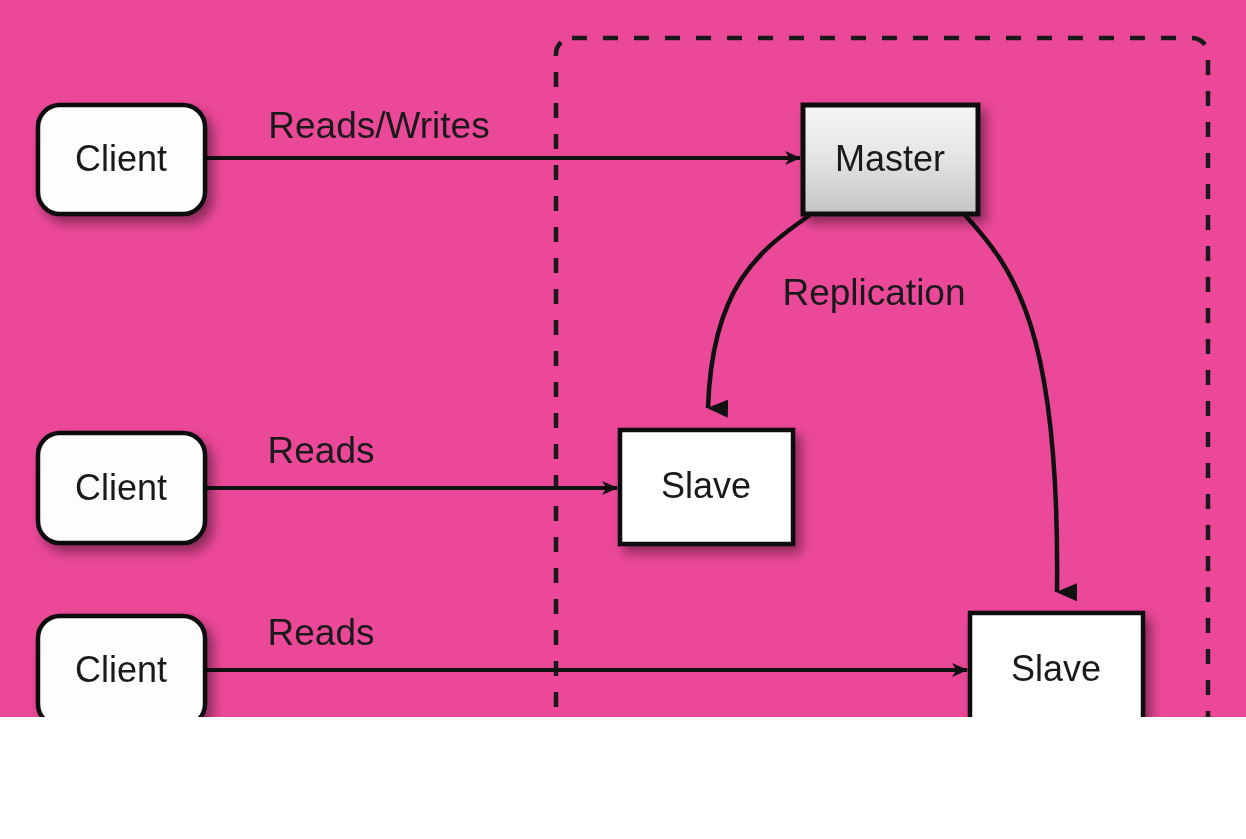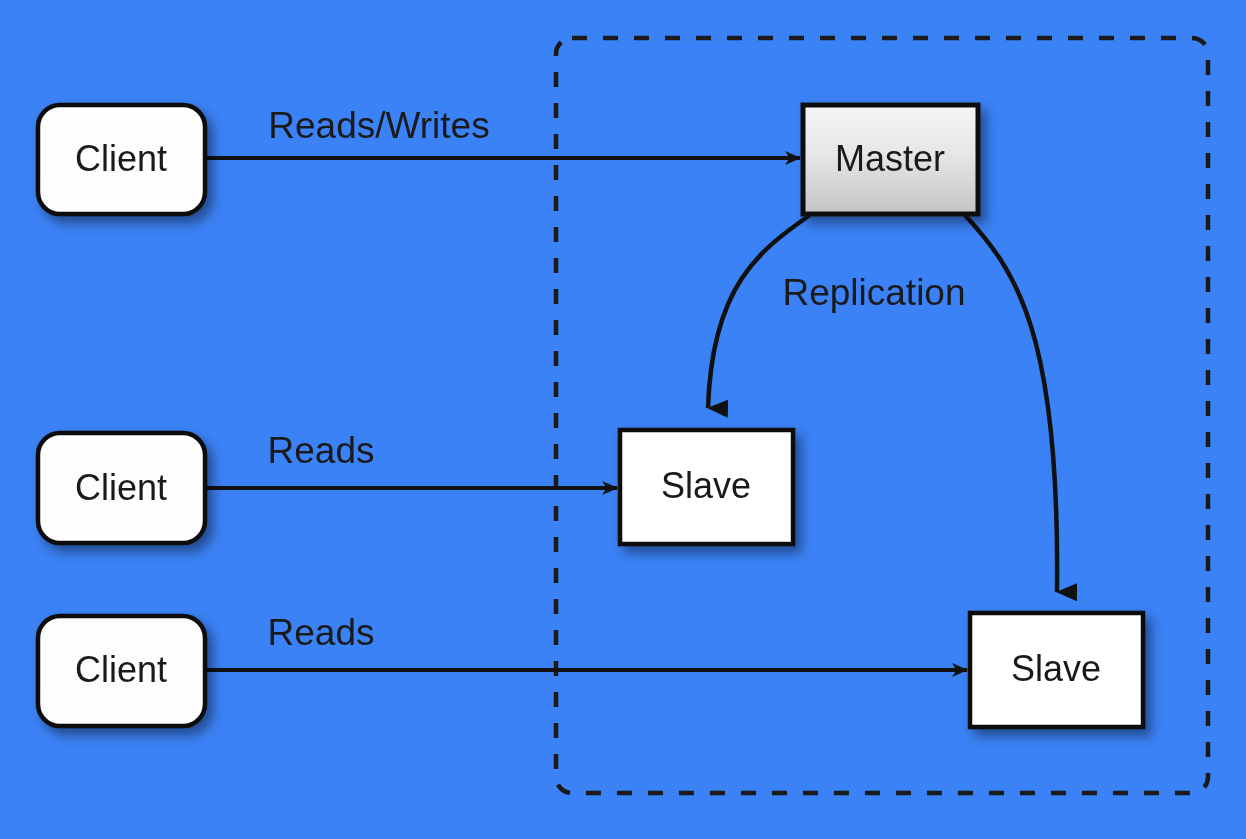--- a/index.html
+++ b/index.html
@@ -6,22 +6,22 @@
     margin: 0;
     padding: 0;
     background: #ffffff;
   }
   body {
     font-family: "Liberation Sans", sans-serif;
   }
   #canvas {
     position: relative;
     width: 1246px;
-    height: 839px;
-    background: #3b82f6;
+    height: 717px;
+    background: #ec4899;
     overflow: hidden;
   }
   #diagram-svg {
     position: absolute;
     left: 0;
     top: 0;
     width: 1246px;
     height: 839px;
   }
   .node-label {

